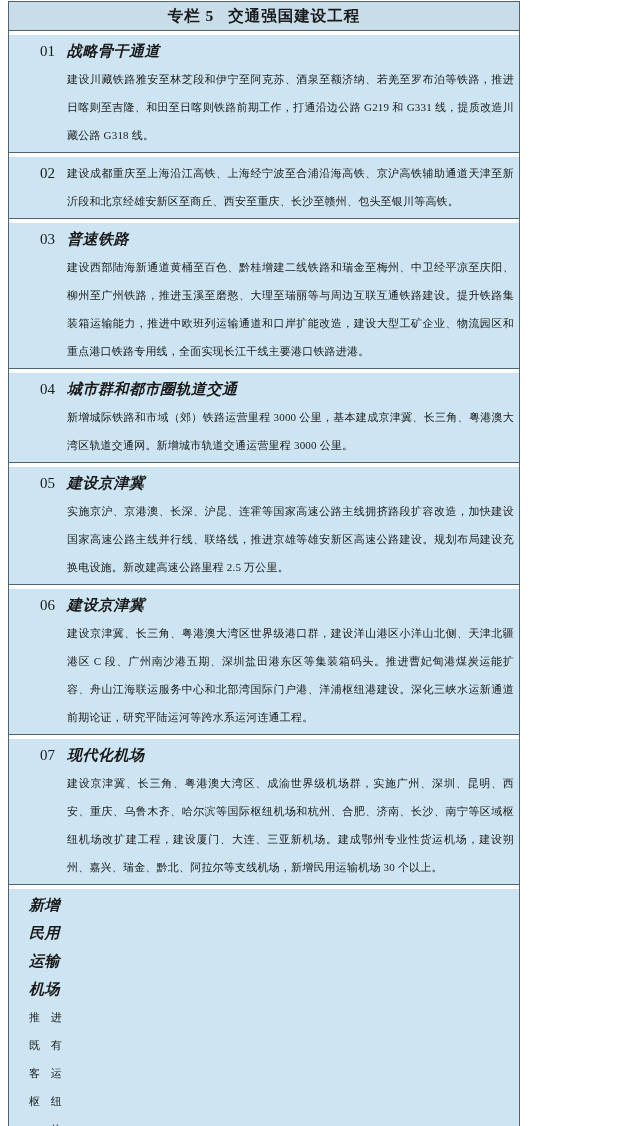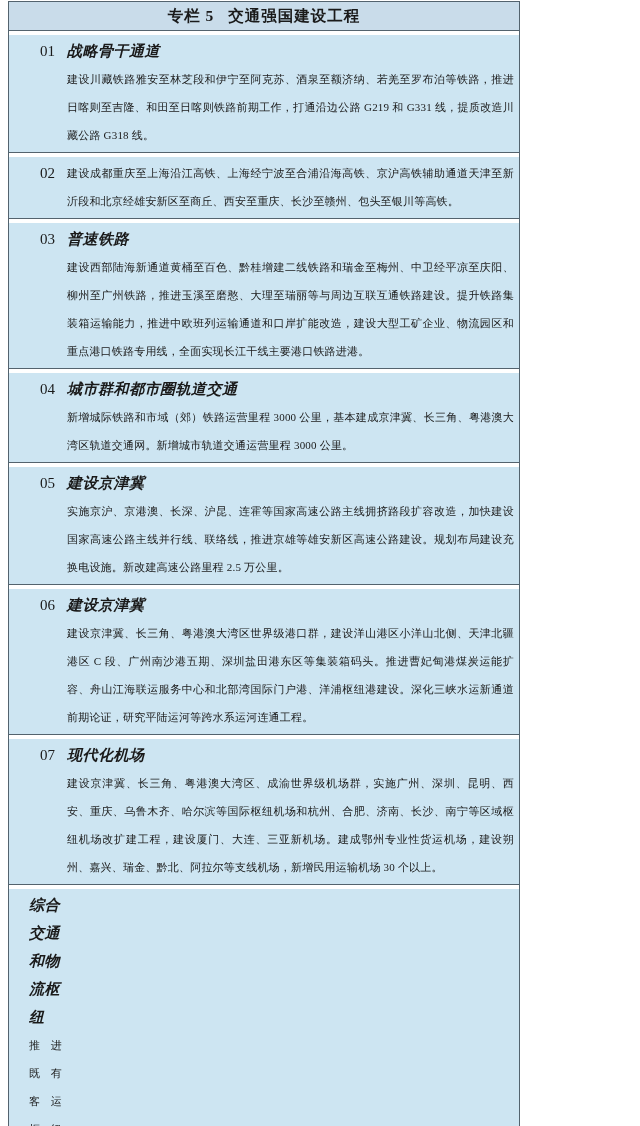--- a/index.html
+++ b/index.html
@@ -145,20 +145,20 @@
             <div class="num">07</div>
             <div class="content">
               <div class="heading">现代化机场</div>
               <div class="body-text">建设京津冀、长三角、粤港澳大湾区、成渝世界级机场群，实施广州、深圳、昆明、西安、重庆、乌鲁木齐、哈尔滨等国际枢纽机场和杭州、合肥、济南、长沙、南宁等区域枢纽机场改扩建工程，建设厦门、大连、三亚新机场。建成鄂州专业性货运机场，建设朔州、嘉兴、瑞金、黔北、阿拉尔等支线机场，新增民用运输机场 30 个以上。</div>
             </div>
           </div>
         </div>
         <div class="section">
           <div class="sec-grid">
             <div class="content">
-              <div class="heading">综合交通和物流枢纽</div>
+              <div class="heading">新增民用运输机场</div>
               <div class="body-text">推进既有客运枢纽一体化智能化升级改造和站城融合，实施枢纽机场引入轨道交通工程。推进 120 个左右国家物流枢纽建设。加快邮政国际寄递中心建设。</div>
             </div>
           </div>
         </div>
       </div>
   </div>
 </div>
 
 </body></html>

